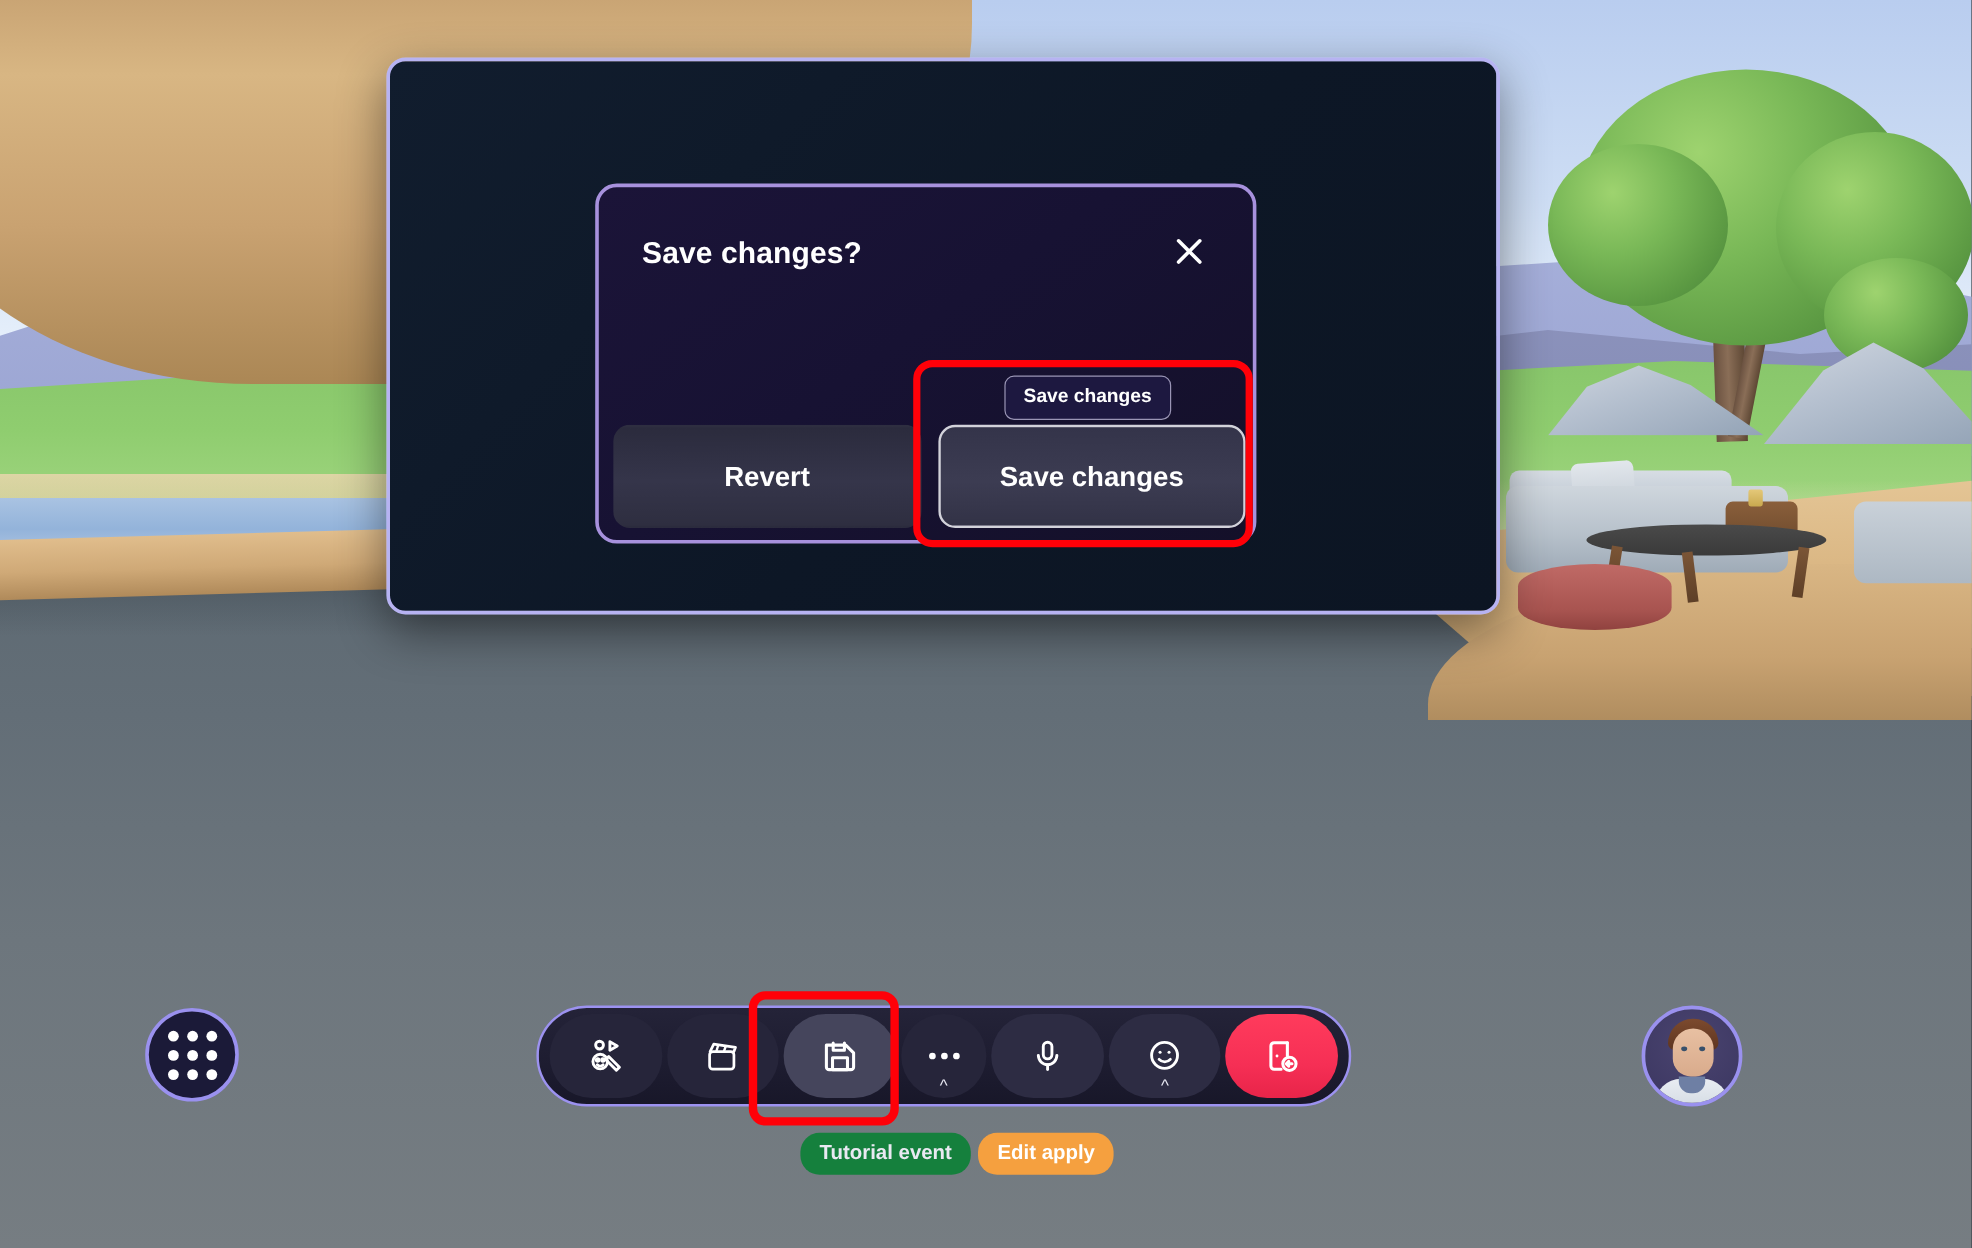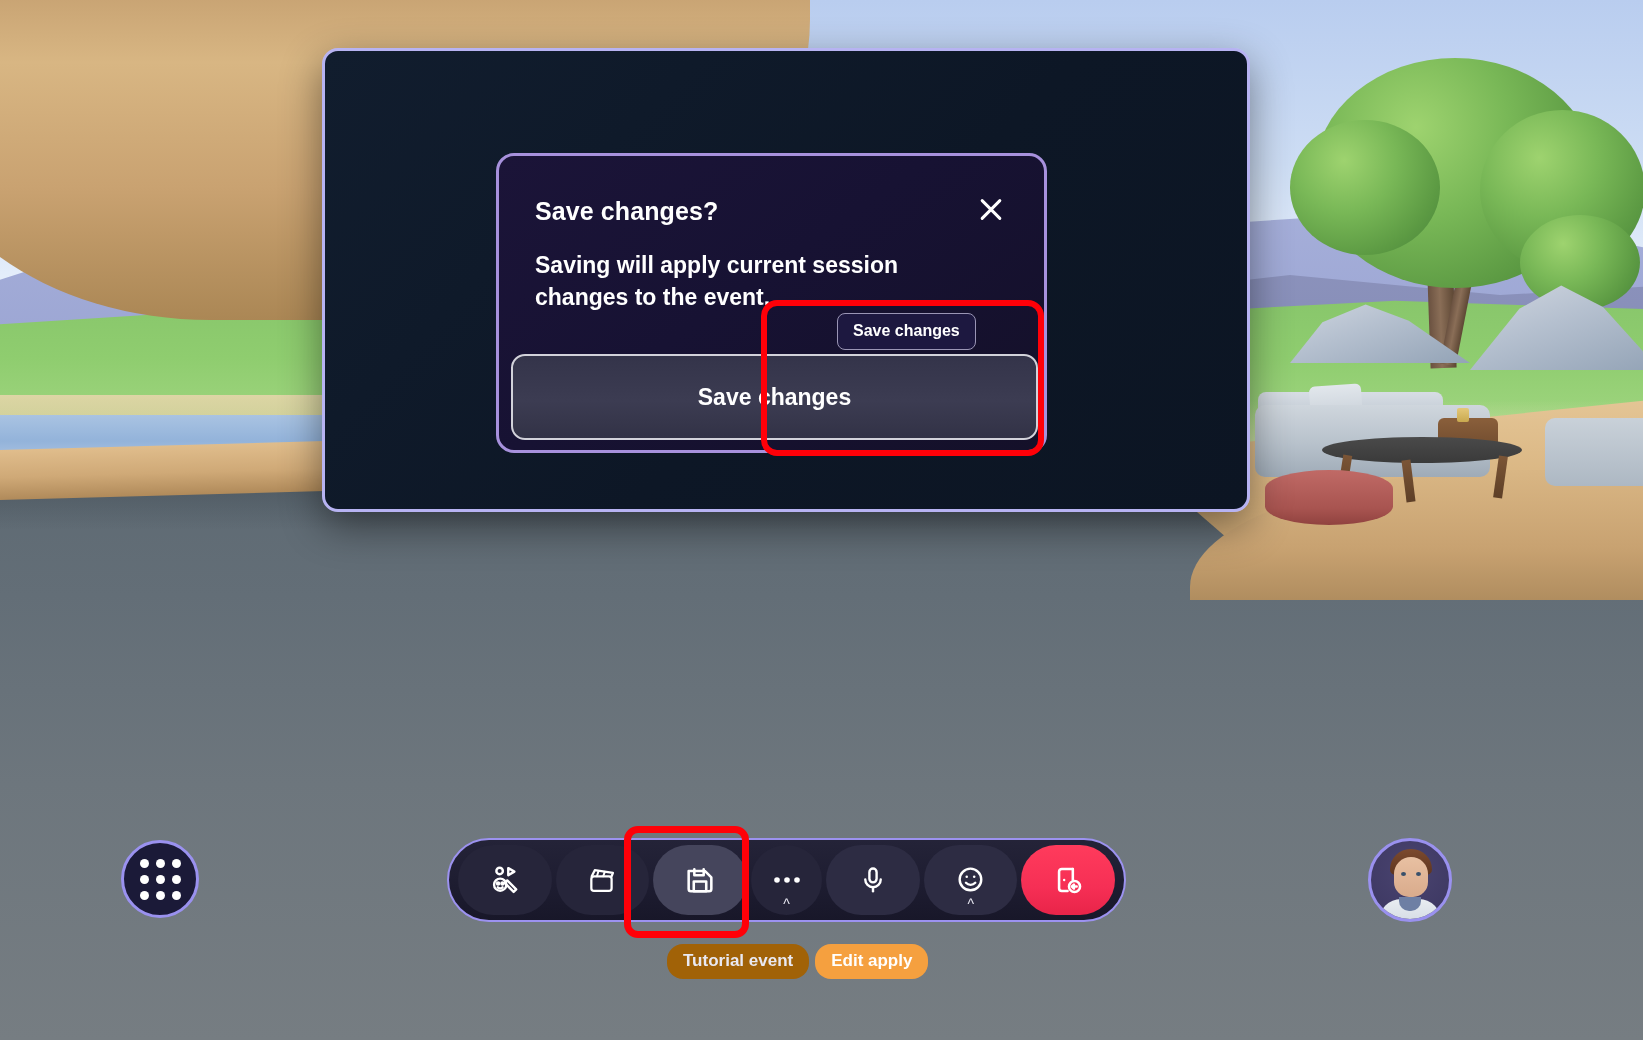--- a/index.html
+++ b/index.html
@@ -299,21 +299,21 @@
     position: absolute; left: 667px; top: 944px;
     display: flex; align-items: center; gap: 6px;
   }
   .pill {
     padding: 7px 16px 8px;
     border-radius: 16px;
     font-size: 17px; font-weight: bold;
     color: #ffffff;
     white-space: nowrap;
   }
-  .pill.dark  { background: #a16207; color: #e9e9f2; }
+  .pill.dark  { background: #15803d; color: #e9e9f2; }
   .pill.amber { background: #f5a03f; color: #ffffff; }
 </style>
 </head>
 <body>
 
 <div id="scene">
   <div class="sky"></div>
   <div class="hills-far"></div>
   <div class="hills-mid"></div>
   <div class="meadow"></div>
@@ -361,22 +361,22 @@
   <div class="arch-bottom"></div>
 </div>
 
 <div id="editor-panel"></div>
 
 <div id="confirm-dialog">
   <div class="dlg-header">
     <div class="dlg-title">Save changes?</div>
     <div class="dlg-close" aria-label="Close"></div>
   </div>
-  <div class="dlg-body">Saving will apply current session changes to the event.</div>
   <div class="dlg-actions">
+    <div class="dlg-btn">Revert</div>
     <div class="dlg-btn primary">Save changes</div>
   </div>
 </div>
 
 <div id="save-tooltip">Save changes</div>
 
 <div class="hl" id="hl-save-dialog"></div>
 <div class="hl" id="hl-save-toolbar"></div>
 
 <div id="apps-button">

